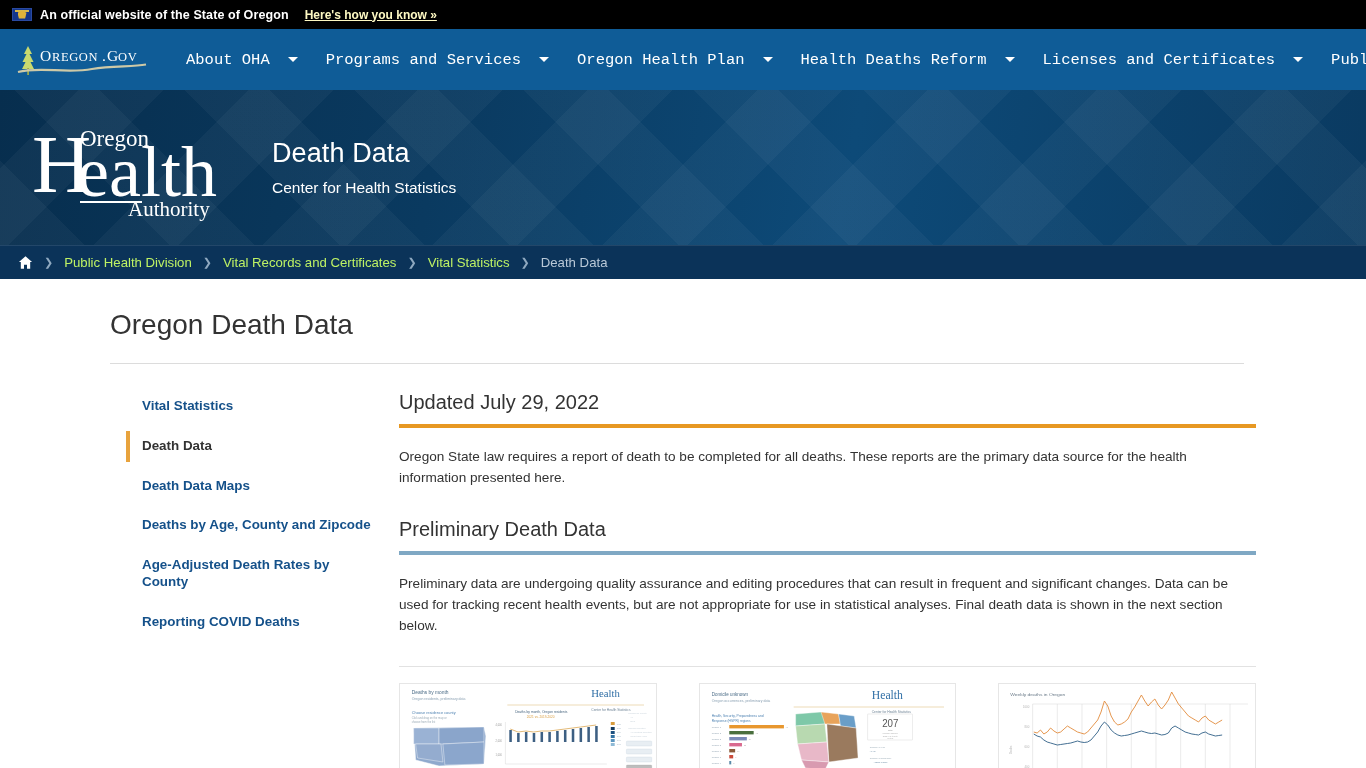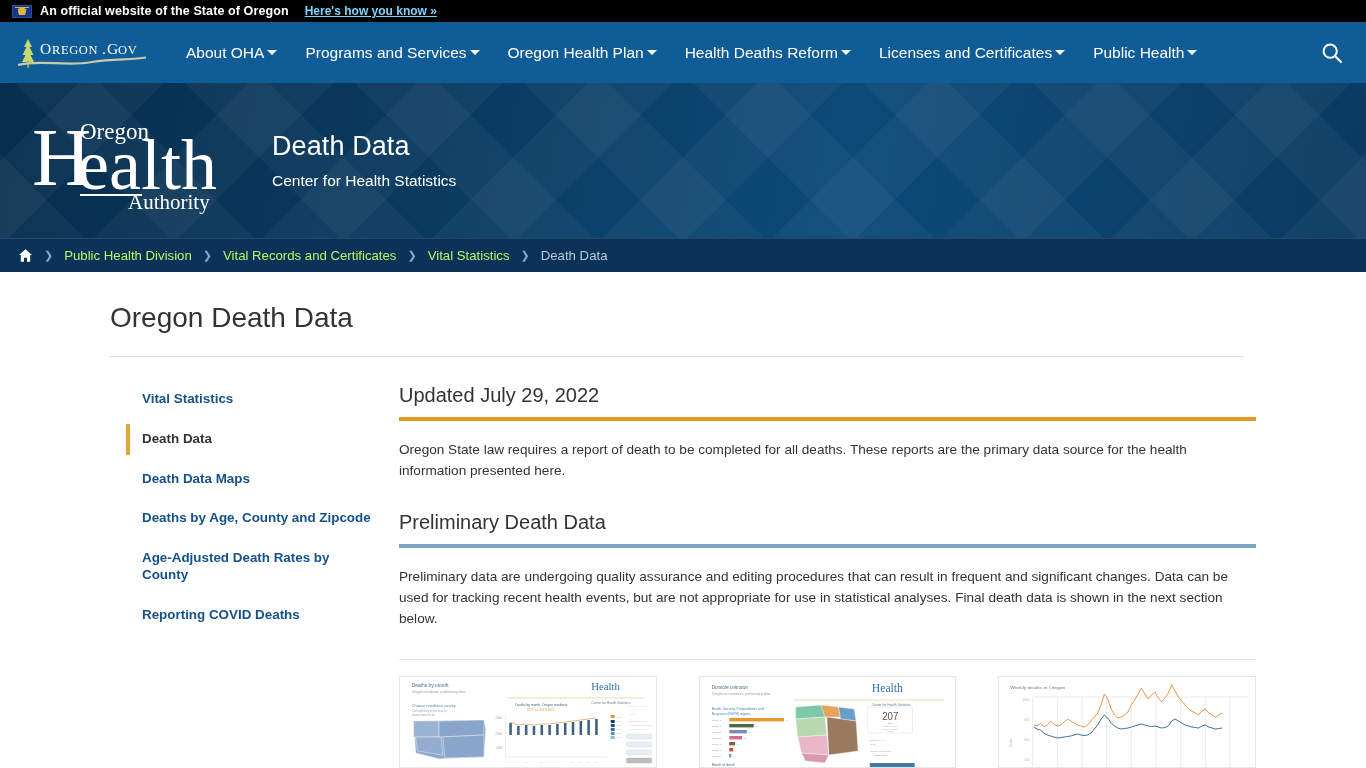--- a/index.html
+++ b/index.html
@@ -8,21 +8,21 @@
     margin: 0; padding: 0;
     width: 1366px; height: 768px;
     overflow: hidden;
     background: #ffffff;
     font-family: "Liberation Sans", sans-serif;
     -webkit-font-smoothing: antialiased;
   }
 
   
   .gov-bar {
-    height: 22px;
+    height: 29px;
     background: #000000;
     display: flex;
     align-items: center;
     padding-left: 12px;
     gap: 8px;
   }
   .or-flag {
     width: 20px; height: 13px;
     background: #14368b;
     border: 1px solid #2a49a0;
@@ -41,21 +41,21 @@
     height: 1.5px; background: #d9b84a;
   }
   .gov-bar-text {
     color: #ffffff;
     font-size: 12.5px;
     font-weight: bold;
     letter-spacing: 0.1px;
     white-space: nowrap;
   }
   .gov-bar-link {
-    color: #7dd3fc;
+    color: #fef9c3;
     font-size: 12px;
     font-weight: bold;
     text-decoration: underline;
     margin-left: 8px;
     cursor: pointer;
     white-space: nowrap;
   }
 
   
   .mainnav {
@@ -80,21 +80,21 @@
     margin-left: 18px;
     flex: 1;
     gap: 0px;
   }
   .navitem {
     color: #ffffff;
     font-size: 15.5px;
     padding: 8px 14px;
     white-space: nowrap;
     cursor: pointer;
-    display: flex; align-items: center; gap: 3px;
+    display: flex; align-items: center; gap: 18px; font-family: Liberation Mono, monospace;
   }
   .caret {
     width: 0; height: 0;
     border-left: 5px solid transparent;
     border-right: 5px solid transparent;
     border-top: 5px solid #ffffff;
     display: inline-block;
   }
   .search-btn {
     margin-right: 22px;

